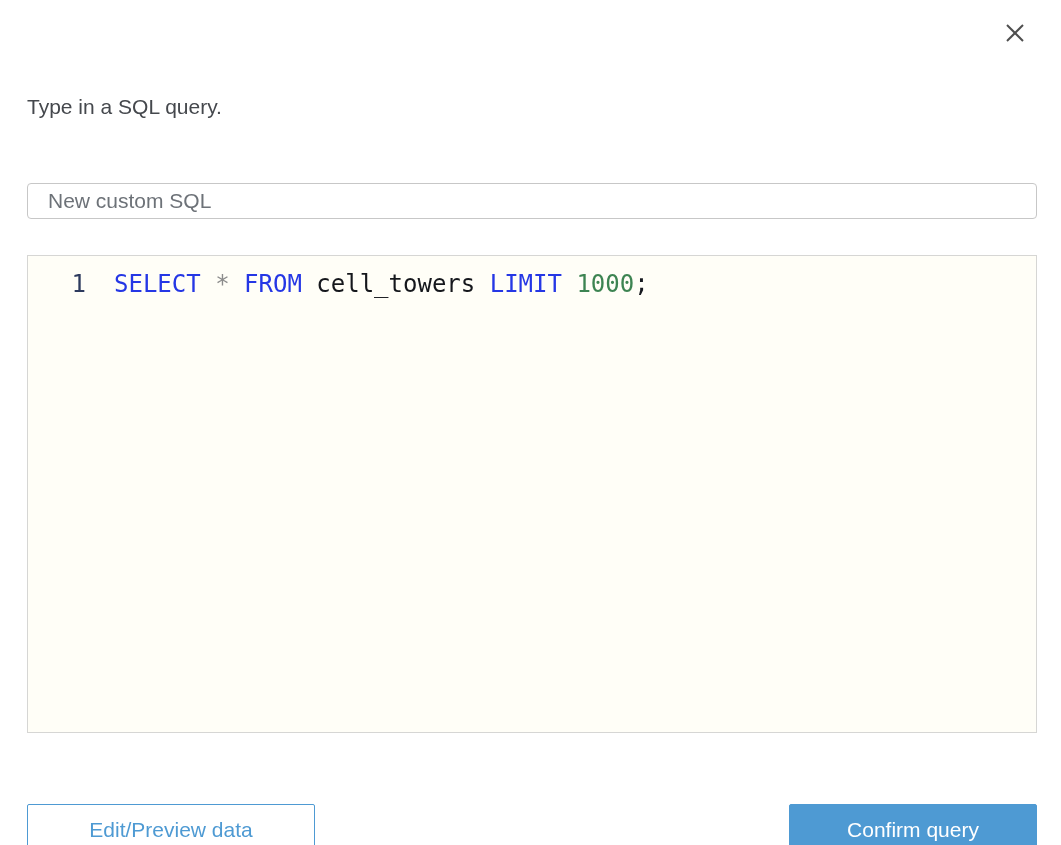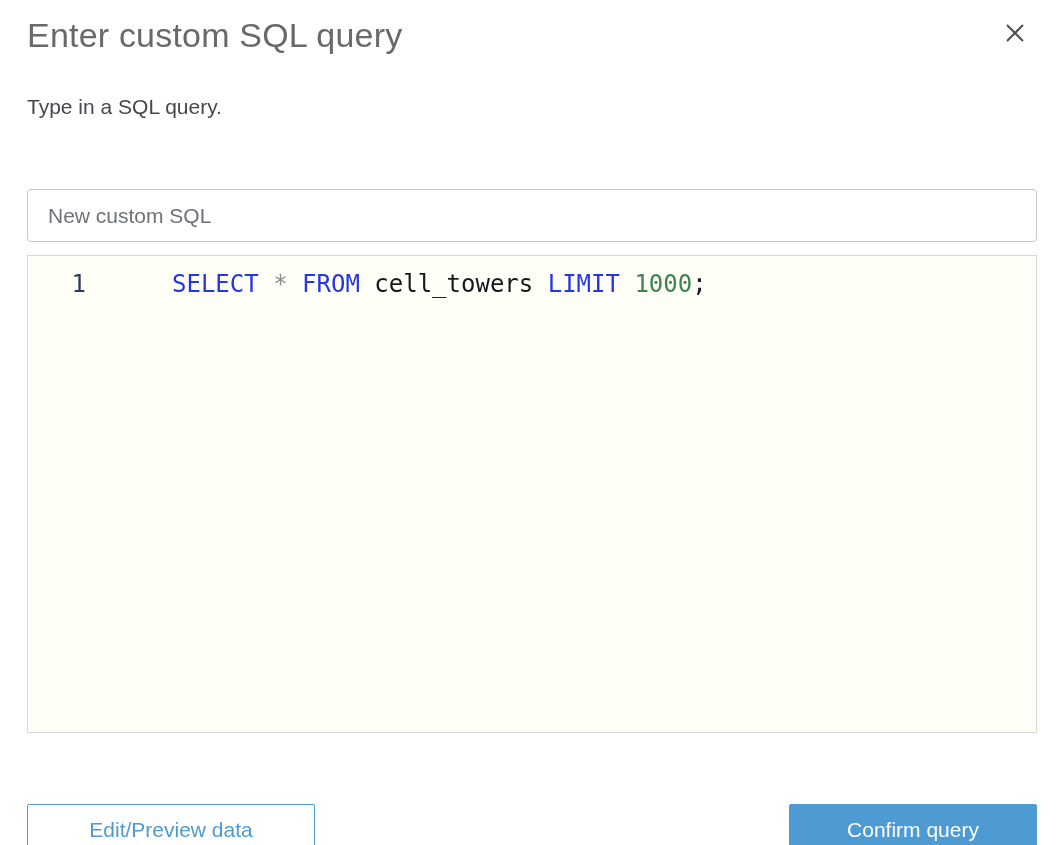--- a/index.html
+++ b/index.html
@@ -23,22 +23,22 @@
     background: transparent; border: none; cursor: pointer;
     display: flex; align-items: center; justify-content: center;
     padding: 0;
   }
   .dialog-subtitle {
     position: absolute; left: 27px; top: 87px;
     font-size: 21px; font-weight: 400; color: #45484d; margin-top: 8px;
   }
 
   .name-input {
-    position: absolute; left: 27px; top: 189px;
-    width: 1010px; height: 53px;
+    position: absolute; left: 27px; top: 183px;
+    width: 1010px; height: 36px;
     border: 1px solid #c7c7c7; border-radius: 4px;
     padding: 0 20px;
     font-size: 21px; color: #6d7278;
     font-family: "Liberation Sans", "DejaVu Sans", sans-serif;
     background: #ffffff; outline: none;
   }
 
   .sql-editor {
     position: absolute; left: 27px; top: 255px;
     width: 1010px; height: 478px;
@@ -52,21 +52,21 @@
     line-height: 34px;
     font-family: "DejaVu Sans Mono", "Liberation Mono", monospace;
     font-size: 24px;
   }
   .gutter {
     width: 58px; flex: 0 0 58px;
     text-align: right;
     color: #2d3a5e;
   }
   .code-line {
-    margin-left: 86px;
+    margin-left: 28px;
     white-space: pre;
     color: #16191f;
   }
   .tok-keyword    { color: var(--tok-keyword, #2537e5); }
   .tok-operator   { color: var(--tok-operator, #8c8c8c); }
   .tok-identifier { color: var(--tok-identifier, #15171c); }
   .tok-number     { color: var(--tok-number, #3d8452); }
   .tok-plain      { color: var(--tok-plain, #16191f); }
 
   .btn {
@@ -88,21 +88,20 @@
     background: var(--accent, #4e9ad3);
     border: 1px solid var(--accent, #4e9ad3);
     color: #ffffff;
   }
 </style>
 </head>
 <body>
 
 <div class="dialog">
 
-  <h1 class="dialog-title">Enter custom SQL query</h1>
 
   <button class="close-btn" aria-label="Close">
     <span style="display:flex;">
       <svg width="22" height="22" viewBox="0 0 22 22">
         <line x1="3" y1="3" x2="19" y2="19" stroke="#4e4e4e" stroke-width="2"></line>
         <line x1="19" y1="3" x2="3" y2="19" stroke="#4e4e4e" stroke-width="2"></line>
       </svg>
     </span>
   </button>
 

